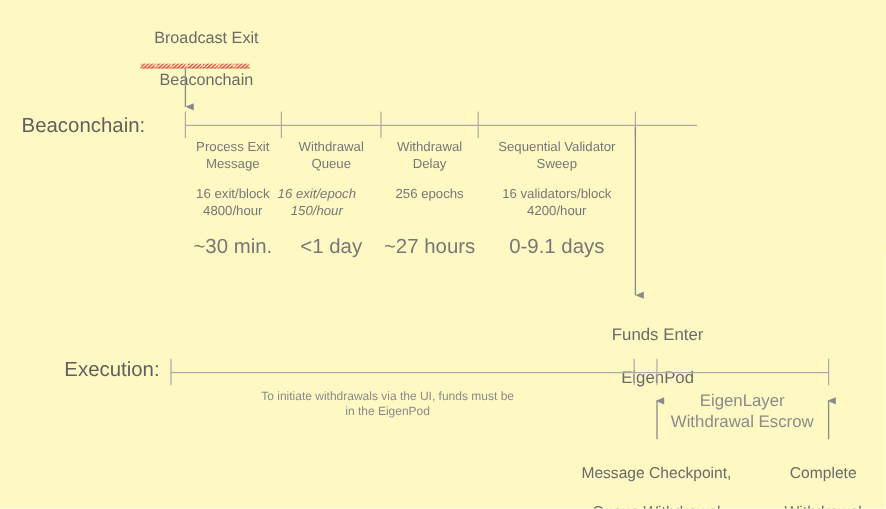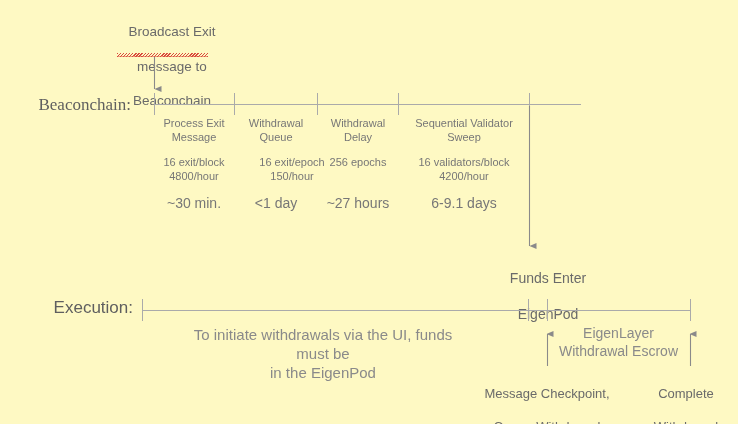--- a/index.html
+++ b/index.html
@@ -42,25 +42,25 @@
   }
   .phase-name {
     font-size: 11px;
     color: #777777;
   }
   .phase-rate {
     font-size: 11px;
     color: #777777;
   }
   .phase-time {
-    font-size: 14px;
+    font-size: 17px;
     color: #777777;
   }
   .note-txt {
-    font-size: 15px;
+    font-size: 10px;
     color: #8a8a8a;
   }
   .escrow-txt {
     font-size: 14px;
     color: #8a8a8a;
   }
   .big-node {
     font-size: 14px;
     color: #6a6a6a;
   }
@@ -99,59 +99,58 @@
     pointer-events: none;
   }
 </style>
 </head>
 <body>
 
 <div id="stage">
 
   <div class="txt title-txt" style="left:92px; top:6px; width:160px;">
     <div>Broadcast Exit</div>
-    <div>message to</div>
     <div>Beaconchain</div>
   </div>
   <div class="squiggle" style="left:117px; top:53px; width:91px;"></div>
 
-  <div class="lane-label" style="left:16px; top:95px; width:115px;font-family:Liberation Serif, serif;">Beaconchain:</div>
+  <div class="lane-label" style="left:6px; top:95px; width:115px;">Beaconchain:</div>
 
   <div class="lane-label" style="left:18px; top:298px; width:115px;">Execution:</div>
 
   <div class="hline" style="left:154px; top:104px; width:427px;"></div>
 
   <div class="tick" style="left:154px; top:93px; height:22px;"></div>
   <div class="tick" style="left:234px; top:93px; height:22px;"></div>
   <div class="tick" style="left:317px; top:93px; height:22px;"></div>
   <div class="tick" style="left:398px; top:93px; height:22px;"></div>
   <div class="tick" style="left:529px; top:93px; height:22px;"></div>
 
   <div class="txt phase-name" style="left:152px; top:116px; width:84px;">Process Exit
 Message</div>
   <div class="txt phase-rate" style="left:152px; top:155px; width:84px;">16 exit/block
 4800/hour</div>
   <div class="txt phase-time" style="left:152px; top:195px; width:84px;">~30 min.</div>
 
   <div class="txt phase-name" style="left:234px; top:116px; width:84px;">Withdrawal
 Queue</div>
-  <div class="txt phase-rate" style="left:250px; top:155px; width:84px;">16 exit/epoch
+  <div class="txt phase-rate" style="left:222px; top:155px; width:84px;font-style:italic;">16 exit/epoch
 150/hour</div>
   <div class="txt phase-time" style="left:234px; top:195px; width:84px;">&lt;1 day</div>
 
   <div class="txt phase-name" style="left:316px; top:116px; width:84px;">Withdrawal
 Delay</div>
   <div class="txt phase-rate" style="left:316px; top:155px; width:84px;">256 epochs</div>
   <div class="txt phase-time" style="left:316px; top:195px; width:84px;">~27 hours</div>
 
   <div class="txt phase-name" style="left:398px; top:116px; width:132px;">Sequential Validator
 Sweep</div>
   <div class="txt phase-rate" style="left:398px; top:155px; width:132px;">16 validators/block
 4200/hour</div>
-  <div class="txt phase-time" style="left:398px; top:195px; width:132px;">6-9.1 days</div>
+  <div class="txt phase-time" style="left:398px; top:195px; width:132px;">0-9.1 days</div>
 
   <div class="txt big-node" style="left:478px; top:252px; width:140px;">
     <div>Funds Enter</div>
     <div>EigenPod</div>
   </div>
 
   <div class="hline" style="left:142px; top:310px; width:549px;"></div>
 
   <div class="tick" style="left:142px; top:299px; height:22px;"></div>
   <div class="tick" style="left:528px; top:299px; height:22px;"></div>

